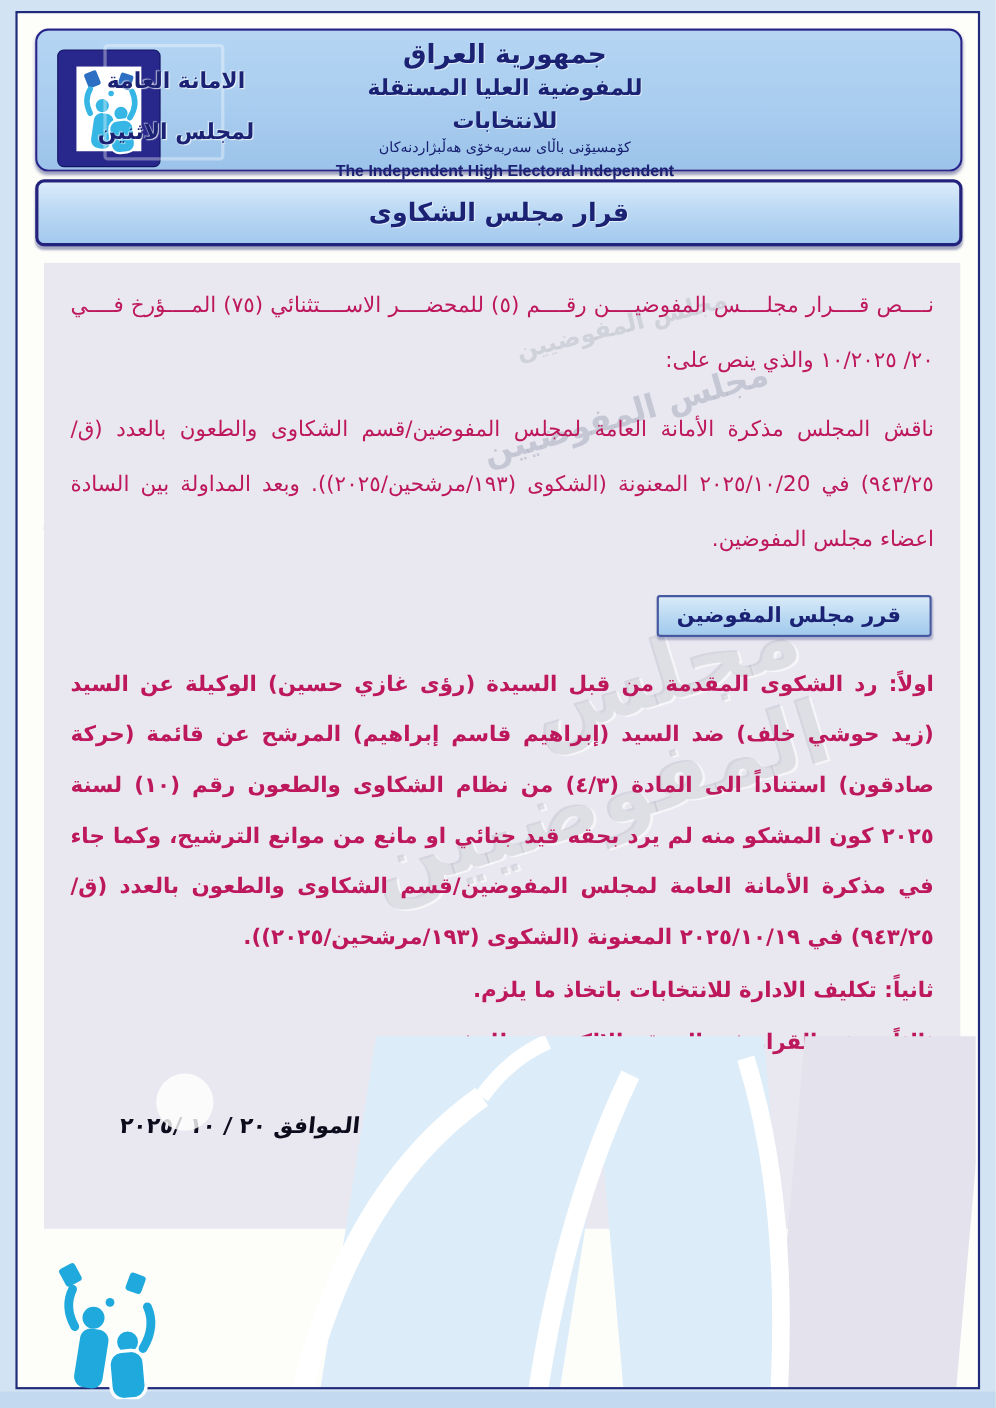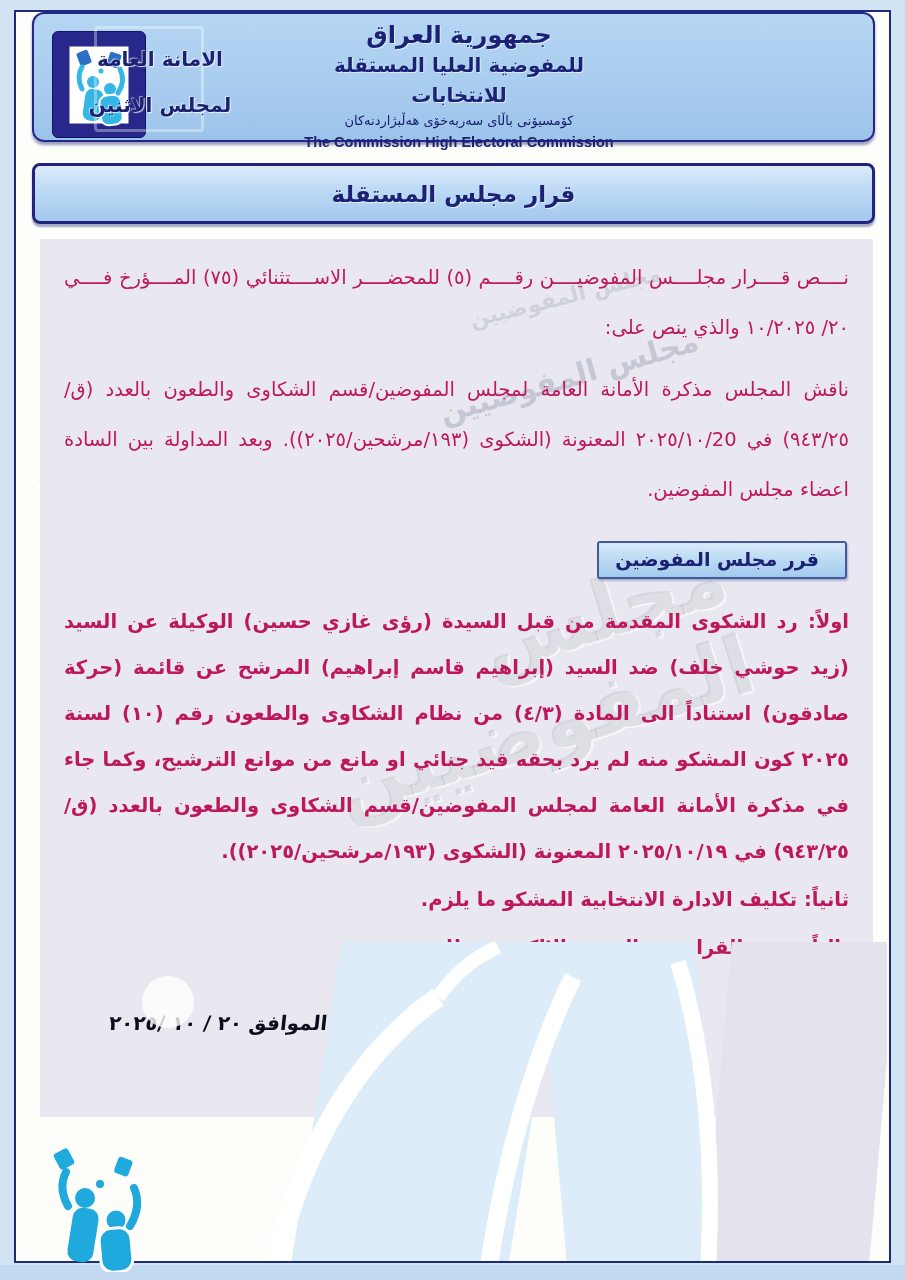--- a/index.html
+++ b/index.html
@@ -14,21 +14,21 @@
   .frame {
     position:absolute; left:14px; top:10px; width:877px; height:1253px;
     border:2px solid #1f2a7a; background:#fdfdf9;
   }
   .bottom-strip {
     position:absolute; left:0; top:1265px; width:905px; height:15px;
     background:#c3d9f0;
   }
   
   .header-card {
-    position:absolute; left:16px; top:0; width:843px; height:130px;
+    position:absolute; left:16px; top:14px; width:843px; height:130px;
     background:linear-gradient(180deg,#b5d5f3 0%, #a9cdef 55%, #9cc3ea 100%);
     border:2px solid #26268a; border-radius:12px;
     box-shadow:0 3px 3px rgba(30,40,110,.45);
   }
   .ihec-logo {
     position:absolute; right:727px; top:17px; width:94px; height:107px;
     background:#28288c; border-radius:6px; border:1px solid #131364;
     display:flex; align-items:center; justify-content:center;
   }
   .center-block {
@@ -138,48 +138,48 @@
         <path d="M60 56 Q68 44 62 32" stroke="#35b6e4" stroke-width="5" fill="none" stroke-linecap="round"></path>
         <circle cx="43" cy="34" r="2.5" fill="#35b6e4"></circle>
         <circle cx="45" cy="26" r="2" fill="#35b6e4"></circle>
       </svg>
     </div>
 
     <div class="center-block">
       <div class="callig1">جمهورية العراق</div>
       <div class="callig2">للمفوضية العليا المستقلة للانتخابات</div>
       <div class="kurdish">كۆمسيۆنی باڵای سەربەخۆی هەڵبژاردنەكان</div>
-      <div class="english">The Commission High Electoral Commission</div>
+      <div class="english">The Independent High Electoral Independent</div>
     </div>
 
     <div class="org-ghost"></div>
     <div class="org-box">
       <div>الامانة العامة</div>
       <div>لمجلس الاثنين</div>
     </div>
   </div>
 
   <div class="title-bar">
-    <span>قرار مجلس المستقلة</span>
+    <span>قرار مجلس الشكاوى</span>
   </div>
 
   <div class="panel">
 
     <div class="ghost-top">مجلس المفوضيين</div>
     <div class="ghost-small">مجلس المفوضيين</div>
     <div class="ghost-large">مجلس المفوضيين</div>
 
     <p class="para intro">نــــص قــــرار مجلــــس المفوضيــــن رقــــم (٥) للمحضــــر الاســــتثنائي (٧٥) المــــؤرخ فــــي ٢٠/ ١٠/٢٠٢٥ والذي ينص على:</p>
 
     <p class="para discussion">ناقش المجلس مذكرة الأمانة العامة لمجلس المفوضين/قسم الشكاوى والطعون بالعدد (ق/٩٤٣/٢٥) في ٢٠٢٥/١٠/20 المعنونة (الشكوى (١٩٣/مرشحين/٢٠٢٥)). وبعد المداولة بين السادة اعضاء مجلس المفوضين.</p>
 
     <div class="decision-box">قرر مجلس المفوضين</div>
 
     <p class="para item">اولاً: رد الشكوى المقدمة من قبل السيدة (رؤى غازي حسين) الوكيلة عن السيد (زيد حوشي خلف) ضد السيد (إبراهيم قاسم إبراهيم) المرشح عن قائمة (حركة صادقون) استناداً الى المادة (٤/٣) من نظام الشكاوى والطعون رقم (١٠) لسنة ٢٠٢٥ كون المشكو منه لم يرد بحقه قيد جنائي او مانع من موانع الترشيح، وكما جاء في مذكرة الأمانة العامة لمجلس المفوضين/قسم الشكاوى والطعون بالعدد (ق/٩٤٣/٢٥) في ٢٠٢٥/١٠/١٩ المعنونة (الشكوى (١٩٣/مرشحين/٢٠٢٥)).</p>
-    <p class="para item">ثانياً: تكليف الادارة الانتخابية المشكو ما يلزم.</p>
+    <p class="para item">ثانياً: تكليف الادارة للانتخابات باتخاذ ما يلزم.</p>
     <p class="para item">ثالثاً: ينشر القرار في الموقع الالكتروني للمفوضية.</p>
 
     <p class="closing">وصدر القرار بالاجماع في يوم الاثنين الموافق ٢٠ / ١٠ /٢٠٢٥</p>
   </div>
 
   <svg class="deco" viewBox="0 0 869 319">
     <rect x="300" y="-20" width="215" height="360" fill="#dcedf9" transform="rotate(9 405 160)"></rect>
     <rect x="535" y="-10" width="155" height="340" fill="#dcedf9" transform="rotate(-5 612 160)"></rect>
     <rect x="700" y="-20" width="165" height="360" fill="#e4e2ed" transform="rotate(5 782 160)"></rect>
     <path d="M255 330 Q300 140 420 55" stroke="#ffffff" stroke-width="20" fill="none"></path>

